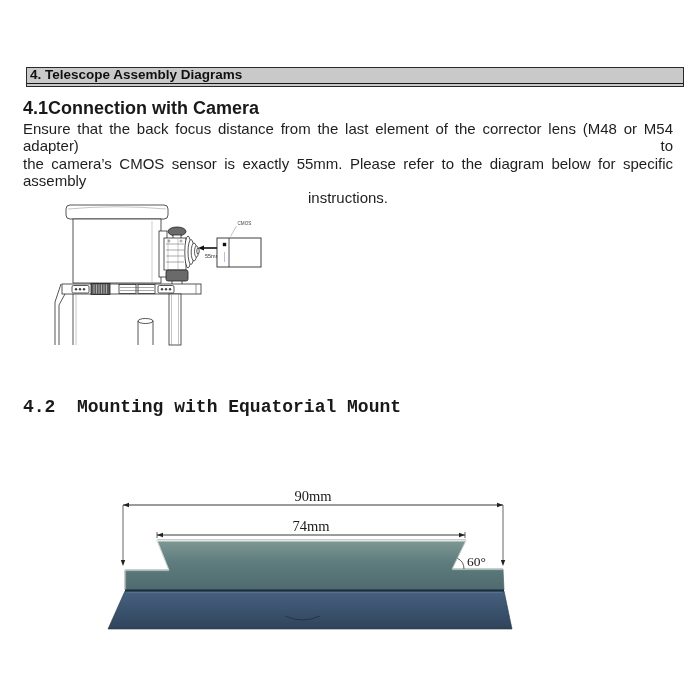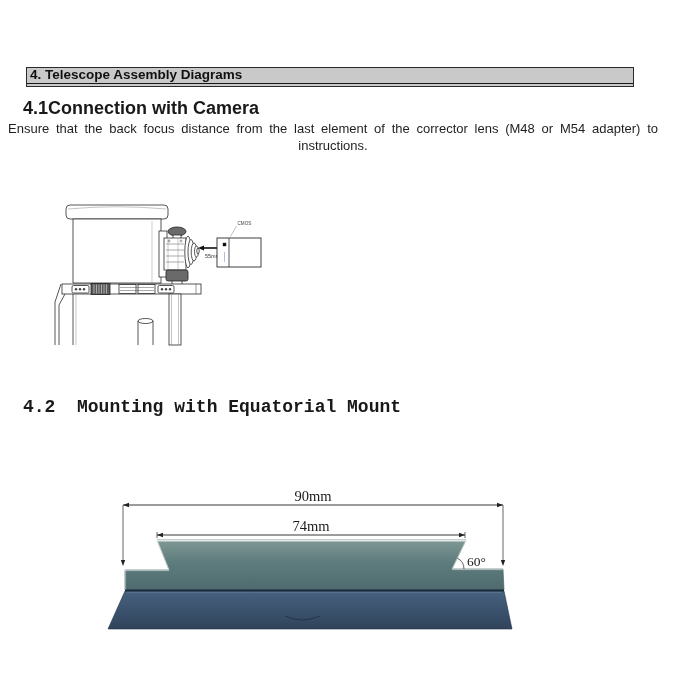--- a/index.html
+++ b/index.html
@@ -3,52 +3,53 @@
 <meta charset="utf-8">
 <style>
   html,body { margin:0; padding:0; }
   body {
     width:700px; height:700px; position:relative;
     background:#ffffff; overflow:hidden;
     font-family:"Liberation Sans", sans-serif;
     color:#1c1c1c;
   }
   .header-box {
-    position:absolute; left:26px; top:67px; width:608px; height:20px;
+    position:absolute; left:26px; top:67px; width:658px; height:20px;
     background:#c9c9c9; border:1.6px solid #2a2a2a; box-sizing:border-box;
   }
   .header-text {
     font-size:13.5px; font-weight:bold; color:#101010;
     line-height:14.5px; height:15px; padding-left:3px;
     border-bottom:1.4px solid #161616;
   }
   .sec-heading {
     position:absolute; left:23px; width:650px;
     font-size:18px; font-weight:bold; color:#191919;
     white-space:pre-wrap; line-height:17px;
   }
   .para {
-    position:absolute; left:8px; width:650px;
-    font-size:13px; line-height:17.3px; color:#1e1e1e;
+    position:absolute; left:23px; width:650px;
+    font-size:15px; line-height:17.3px; color:#1e1e1e;
   }
   .para .just { text-align:justify; text-align-last:justify; }
   .para .last { text-align:center; }
   .diagram { position:absolute; }
   svg text { user-select:none; }
 </style>
 </head>
 <body>
 
 <div class="header-box">
   <div class="header-text">4. Telescope Assembly Diagrams</div>
 </div>
 
 <div class="sec-heading" style="top:100px;">4.1Connection with Camera</div>
 <div class="para" style="top:120px;">
   <div class="just">Ensure that the back focus distance from the last element of the corrector lens (M48 or M54 adapter) to</div>
+  <div class="just">the camera’s CMOS sensor is exactly 55mm. Please refer to the diagram below for specific assembly</div>
   <div class="last">instructions.</div>
 </div>
 
 <svg class="diagram" style="left:0;top:0;" width="700" height="700" viewBox="0 0 700 700">
   <g stroke="#2b2b2b" stroke-width="0.8" fill="none">
 
     <rect x="66" y="205" width="102" height="14" rx="4" fill="#ffffff"></rect>
     <path d="M68,209 Q117,204.5 166,209" stroke="#8a8a8a" stroke-width="0.5"></path>
 
     <rect x="73" y="219" width="88" height="64" fill="#ffffff"></rect>

